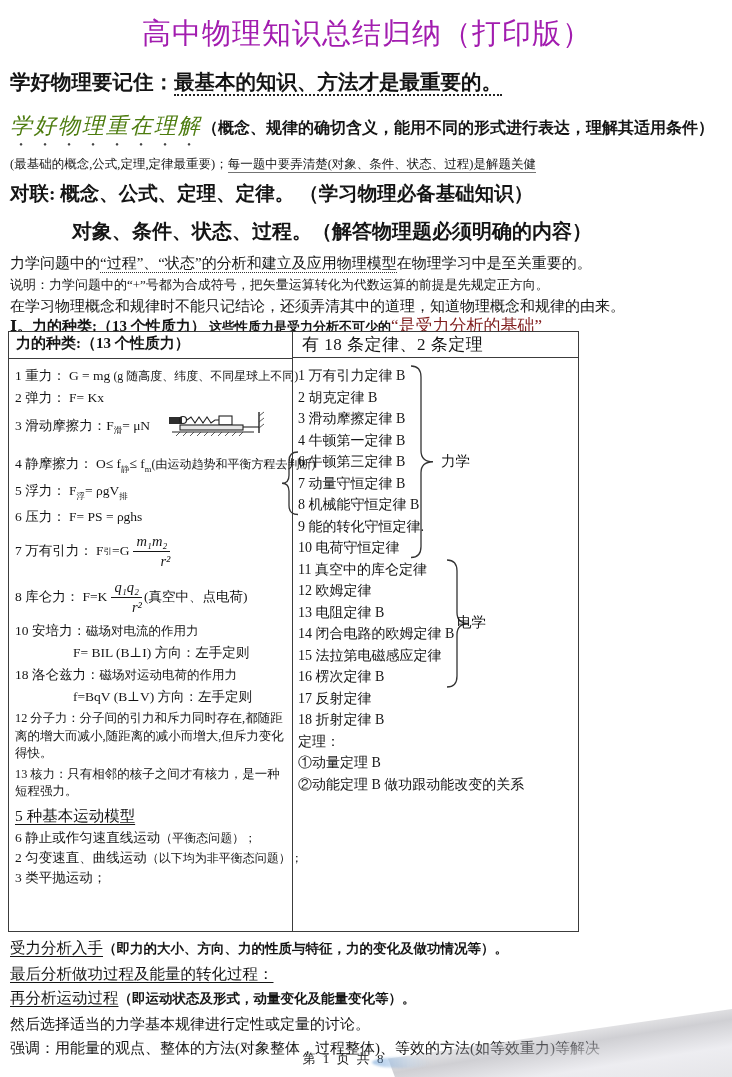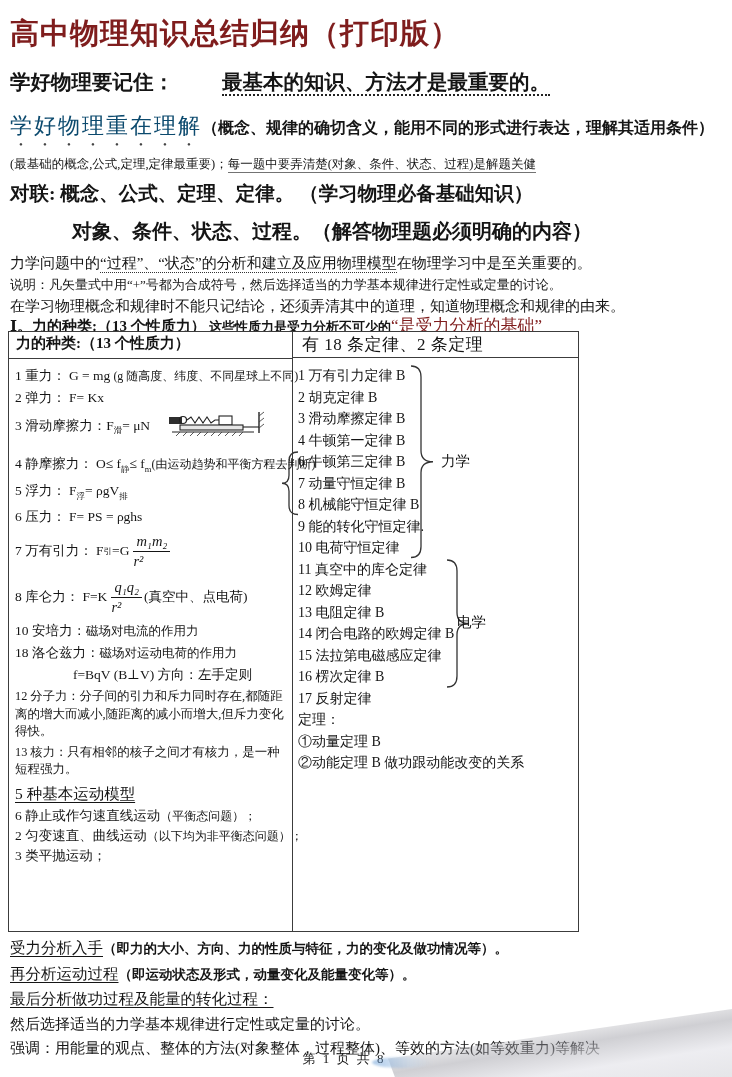--- a/index.html
+++ b/index.html
@@ -3,27 +3,27 @@
 <meta charset="utf-8">
 <style>
   html,body { margin:0; padding:0; background:#e9e9e9; }
   .page {
     position:relative; width:732px; height:1077px; margin:0 auto;
     background:#ffffff; overflow:hidden;
     font-family:"Liberation Serif","DejaVu Serif",serif;
     color:#151515;
   }
   .top { position:absolute; left:10px; top:8px; right:8px; }
-  .title { margin-top:6px; text-align:left; font-size:29px; line-height:38px; font-weight:bold; color:#7f1d1d; letter-spacing:1px; }
+  .title { margin-top:6px; text-align:center; font-size:29px; line-height:38px; font-weight:normal; color:#a21caf; letter-spacing:1px; }
   .p1 { margin-top:15px; font-size:20.5px; font-weight:bold; line-height:30px; }
-  .p1 .dotted { border-bottom:2.5px dotted #222; padding-bottom:1px;margin-left:48px; }
+  .p1 .dotted { border-bottom:2.5px dotted #222; padding-bottom:1px; }
   .p2 { margin-top:13px; line-height:32px; white-space:nowrap; }
-  .p2 .big { font-size:22px; color:#0c4a6e; letter-spacing:2px;
+  .p2 .big { font-size:22px; color:#4d7c0f; letter-spacing:2px;
     -webkit-text-emphasis:filled dot #444; -webkit-text-emphasis-position:under right;
-    text-emphasis:filled dot #444; text-emphasis-position:under right; }
+    text-emphasis:filled dot #444; text-emphasis-position:under right;font-style:italic; }
   .p2 .paren { font-size:16px; font-weight:600; }
   .p3 { margin-top:4px; font-size:12.5px; line-height:20px; white-space:nowrap; }
   .p3 .uline { border-bottom:1px solid #737373; padding-bottom:1px;margin-top:27px; }
   .p4 { margin-top:6px; font-size:19.5px; font-weight:bold; line-height:28px; }
   .p5 { margin-top:8px; padding-left:62px; font-size:20px; font-weight:bold; line-height:30px; }
   .p6 { margin-top:6px; font-size:15px; line-height:22px; white-space:nowrap; }
   .p6 .dotted { border-bottom:1.5px dotted #333; padding-bottom:1px; }
   .p7 { margin-top:1px; font-size:13px; line-height:20px; white-space:nowrap; }
   .p8 { margin-top:0; font-size:15px; line-height:22px; white-space:nowrap; }
   .p9 { margin-top:0; font-size:15px; line-height:18px; white-space:nowrap; }
@@ -43,21 +43,21 @@
   .l-row sub { font-size:8.5px; }
   .l-row .note { font-size:12px; }
   .l-row .note2 { font-size:12.5px; }
   .l-row.diagram-row { margin-bottom:9px; }
   .l-row.indent { padding-left:58px; }
   .l-row.small { font-size:12.3px; line-height:17.5px; white-space:normal; margin:2px 0 3px; }
   .l-row.frac-row { display:flex; align-items:center; height:46px; }
   .l-row.frac-row.h42 { height:42px; }
   .l-row.model-title { font-size:15.5px; line-height:24px; text-decoration:underline; text-underline-offset:3px; margin-top:2px; }
   .l-row.move { line-height:20px; font-size:13.5px; }
-  .frac { display:inline-block; vertical-align:middle; text-align:left; font-size:14.5px; line-height:1.15; margin:0 2px 0 4px; font-style:italic; }
+  .frac { display:inline-block; vertical-align:middle; text-align:right; font-size:14.5px; line-height:1.15; margin:0 2px 0 4px; font-style:italic; }
   .frac .num { display:block; border-bottom:1px solid #151515; padding:0 3px 1px; }
   .frac .den { display:block; padding-top:1px; }
   .diag { display:inline-block; vertical-align:middle; margin-left:16px; }
 
   .r-body { position:relative; height:calc(100% - 26px); }
   .r-item { line-height:21.5px; font-size:14px; padding-left:5px; white-space:nowrap; }
   .r-body .group-label { position:absolute; font-size:14.5px; }
   .r-body svg.brace { position:absolute; overflow:visible; }
 
   .outro { position:absolute; left:10px; top:936px; right:8px; }
@@ -80,21 +80,21 @@
 <div class="page">
 
   <div class="top">
     <div class="title">高中物理知识总结归纳（打印版）</div>
     <div class="p1"><span>学好物理要记住：</span><span class="dotted">最基本的知识、方法才是最重要的。</span></div>
     <div class="p2"><span class="big">学好物理重在理解</span><span class="paren">（概念、规律的确切含义，能用不同的形式进行表达，理解其适用条件）</span></div>
     <div class="p3"><span>(最基础的概念,公式,定理,定律最重要)；</span><span class="uline">每一题中要弄清楚(对象、条件、状态、过程)是解题关健</span></div>
     <div class="p4">对联: 概念、公式、定理、定律。 （学习物理必备基础知识）</div>
     <div class="p5">对象、条件、状态、过程。（解答物理题必须明确的内容）</div>
     <div class="p6"><span>力学问题中的</span><span class="dotted">“过程”、“状态”的分析和建立及应用物理模型</span><span>在物理学习中是至关重要的。</span></div>
-    <div class="p7">说明：凡矢量式中用“+”号都为合成符号，然后选择适当的力学基本规律进行定性或定量的讨论。</div>
+    <div class="p7">说明：力学问题中的“+”号都为合成符号，把矢量运算转化为代数运算的前提是先规定正方向。</div>
     <div class="p8">在学习物理概念和规律时不能只记结论，还须弄清其中的道理，知道物理概念和规律的由来。</div>
     <div class="p9"><span class="b">Ⅰ。力的种类:（13 个性质力）</span><span class="mid"> 这些性质力是受力分析不可少的</span><span class="q">“是受力分析的基础”</span></div>
   </div>
 
   <div class="ktable">
     <div class="col-left">
       <div class="cell-header hl">力的种类:（13 个性质力）</div>
       <div class="l-body" id="left-body">
           <div class="l-row"><span>1 重力：  G = mg</span><span class="note">  (g 随高度、纬度、不同星球上不同)</span></div>
           <div class="l-row"><span>2 弹力：  F= Kx</span></div>
@@ -139,20 +139,21 @@
           </div>
           <div class="l-row frac-row">
             <span>8 库仑力：  F=K</span>
             <span class="frac">
               <span class="num">q₁q₂</span>
               <span class="den">r²</span>
             </span>
             <span>(真空中、点电荷)</span>
           </div>
           <div class="l-row"><span>10 安培力：</span><span class="note2">磁场对电流的作用力</span></div>
+          <div class="l-row indent"><span>F= BIL (B⊥I) 方向：左手定则</span></div>
           <div class="l-row"><span>18 洛仑兹力：</span><span class="note2">磁场对运动电荷的作用力</span></div>
           <div class="l-row indent"><span>f=BqV (B⊥V)  方向：左手定则</span></div>
           <div class="l-row small"><span>12 分子力：</span><span class="note2">分子间的引力和斥力同时存在,都随距离的增大而减小,随距离的减小而增大,但斥力变化得快。</span></div>
           <div class="l-row small"><span>13 核力：</span><span class="note2">只有相邻的核子之间才有核力，是一种短程强力。</span></div>
           <div class="l-row model-title"><span>5 种基本运动模型</span></div>
           <div class="l-row move"><span>6 静止或作匀速直线运动</span><span class="note">（平衡态问题）；</span></div>
           <div class="l-row move"><span>2 匀变速直、曲线运动</span><span class="note">（以下均为非平衡态问题）；</span></div>
           <div class="l-row move"><span>3 类平抛运动；</span></div>
         </div>
     </div>
@@ -168,42 +169,43 @@
           <div class="r-item">8 机械能守恒定律 B</div>
           <div class="r-item">9 能的转化守恒定律.</div>
           <div class="r-item">10 电荷守恒定律</div>
           <div class="r-item">11 真空中的库仑定律</div>
           <div class="r-item">12 欧姆定律</div>
           <div class="r-item">13 电阻定律 B</div>
           <div class="r-item">14 闭合电路的欧姆定律 B</div>
           <div class="r-item">15 法拉第电磁感应定律</div>
           <div class="r-item">16 楞次定律 B</div>
           <div class="r-item">17 反射定律</div>
+          <div class="r-item">18 折射定律 B</div>
           <div class="r-item">定理：</div>
           <div class="r-item">①动量定理 B</div>
           <div class="r-item">②动能定理 B 做功跟动能改变的关系</div>
           <svg class="brace" width="30" height="193.5" style="left: 114px; top: 7px;">
             <path d="M4,1 Q14,1 14,12 L14,85.75 Q14,96.75 26,96.75 Q14,96.75 14,107.75 L14,181.5 Q14,192.5 4,192.5" fill="none" stroke="#333" stroke-width="1.3"></path>
           </svg>
           <span class="group-label" style="left: 148px; top: 93.75px;">力学</span>
           <svg class="brace" width="30" height="129" style="left: 150px; top: 200.5px;">
             <path d="M4,1 Q14,1 14,12 L14,53.5 Q14,64.5 26,64.5 Q14,64.5 14,75.5 L14,117 Q14,128 4,128" fill="none" stroke="#333" stroke-width="1.3"></path>
           </svg>
           <span class="group-label" style="left: 164px; top: 255px;">电学</span>
           <svg class="brace" width="20" height="64.5" style="left: -12px; top: 93px;">
             <path d="M17,1 Q8,1 8,10 L8,24.25 Q8,32.25 1,32.25 Q8,32.25 8,40.25 L8,54.5 Q8,63.5 17,63.5" fill="none" stroke="#333" stroke-width="1.3"></path>
           </svg>
         </div>
     </div>
   </div>
 
   <div class="outro">
     <div class="o-line"><span class="u">受力分析入手</span><span class="rest">（即力的大小、方向、力的性质与特征，力的变化及做功情况等）。</span></div>
+    <div class="o-line"><span class="u">最后分析做功过程及能量的转化过程：</span></div>
     <div class="o-line"><span class="u">再分析运动过程</span><span class="rest">（即运动状态及形式，动量变化及能量变化等）。</span></div>
-    <div class="o-line"><span class="u">最后分析做功过程及能量的转化过程：</span></div>
     <div class="o-line plain">然后选择适当的力学基本规律进行定性或定量的讨论。</div>
     <div class="o-line plain">强调：用能量的观点、整体的方法(对象整体，过程整体)、等效的方法(如等效重力)等解决</div>
   </div>
 
   <div class="footer">第 1 页 共 8</div>
 
   <div class="shadow-wedge"></div>
   <div class="shadow-blue"></div>
 </div>
 

